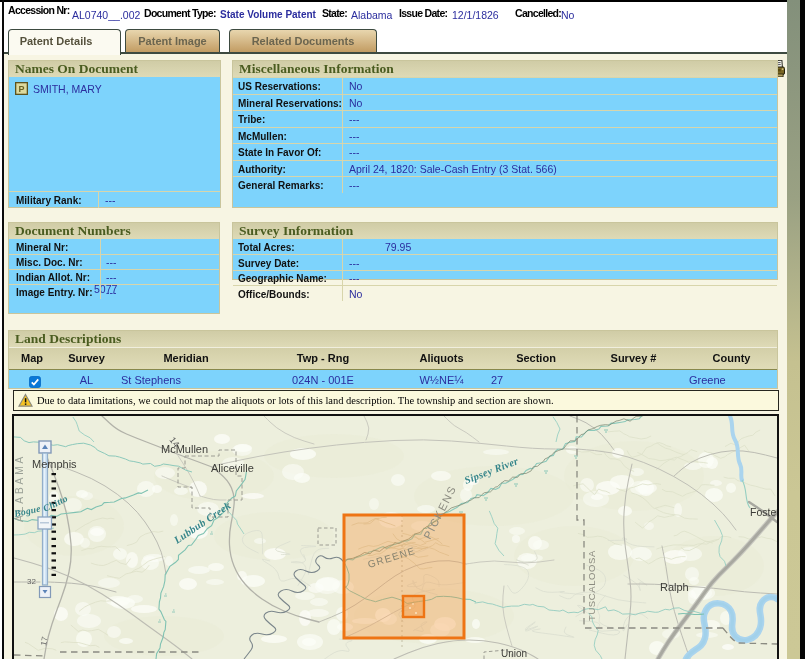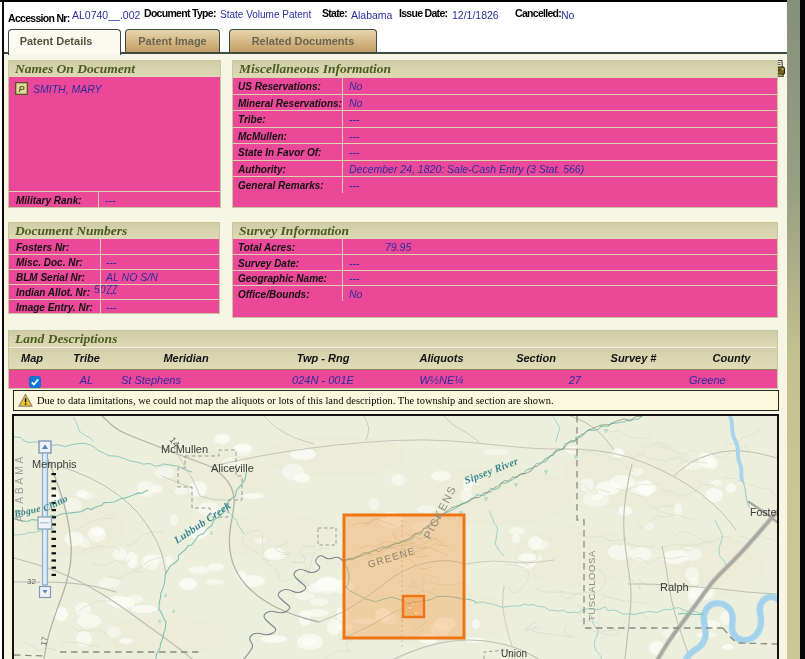--- a/index.html
+++ b/index.html
@@ -19,38 +19,38 @@
 .topbar .v { color:#2b2d9e; font-size:10.5px; }
 
 .tabrow { left:4px; top:28px; width:783px; height:26px; background:#fff; }
 .tabline { left:4px; top:52px; width:783px; height:2px; background:#3d4a40; }
 .tab { position:absolute; top:1px; height:23px; border:1px solid #3d4a40; border-bottom:none;
   border-radius:4px 4px 0 0; text-align:center; font-size:11px; font-weight:bold; line-height:22px; }
 .tab.inactive { background:linear-gradient(#e8d6ae, #c29c63); color:#6b654f; }
 .tab.active { background:#fbfaf1; color:#55513c; height:26px; z-index:5; }
 .pf { top:6px; font-family:"Liberation Serif",serif; font-size:13px; color:#000; white-space:nowrap; }
 
-.panel { position:absolute; border:1px solid #c9c59c; background:#ec4899;font-style:italic; }
+.panel { position:absolute; border:1px solid #c9c59c; background:#7dd3fc; }
 .phead { height:16px; background:linear-gradient(#d0cca6,#dedab6); color:#4a5c20;
   font-family:"Liberation Serif",serif; font-size:13.5px; font-weight:bold; line-height:15px; padding-left:6px; }
 .prow { position:relative; border-top:1px solid #d8d5ab; font-size:11px; }
 .prow .lbl { position:absolute; left:7px; top:50%; transform:translateY(-50%); font-weight:bold; color:#111; font-size:10px; }
 .prow .val { position:absolute; top:50%; transform:translateY(-50%); color:#2b2d9e; font-size:10.5px; }
 .prow .divl { position:absolute; top:0; bottom:0; width:1px; background:#d8d5ab; }
 .rp .prow .lbl { left:5px; }
 </style>
 </head>
 <body>
 <div class="page">
   <div class="abs beige"></div>
   <div class="abs topbar">
-    <span class="abs" style="left:4px;top:10px;text-align:right;"><b>Accession Nr:</b></span>
+    <span class="abs" style="left:4px;top:2px;text-align:right;"><b>Accession Nr:</b></span>
     <span class="abs v" style="left:68px;top:7px;">AL0740__.002</span>
     <span class="abs" style="left:140px;top:5px;"><b>Document Type:</b></span>
-    <span class="abs v" style="left:216px;top:7px;font-size:10px;">State Volume Patent</span>
+    <span class="abs v" style="left:216px;top:7px;font-size:10px;font-weight:bold;">State Volume Patent</span>
     <span class="abs" style="left:318px;top:5px;"><b>State:</b></span>
     <span class="abs v" style="left:347px;top:7px;">Alabama</span>
     <span class="abs" style="left:395px;top:5px;"><b>Issue Date:</b></span>
     <span class="abs v" style="left:448px;top:7px;">12/1/1826</span>
     <span class="abs" style="left:511px;top:5px;"><b>Cancelled:</b></span>
     <span class="abs v" style="left:557px;top:7px;">No</span>
   </div>
   <div class="abs tabrow">
     <div class="tab active" style="left:4px;width:113px;padding-right:17px;">Patent Details</div>
     <div class="tab inactive" style="left:121px;width:95px;">Patent Image</div>
@@ -108,59 +108,54 @@
         <span class="val" style="left:116px;">---</span>
       </div>
     <div class="prow" style="height:17px;">
         <span class="lbl">State In Favor Of:</span>
         <span class="divl" style="left:109px;"></span>
         <span class="val" style="left:116px;">---</span>
       </div>
     <div class="prow" style="height:16px;">
         <span class="lbl">Authority:</span>
         <span class="divl" style="left:109px;"></span>
-        <span class="val" style="left:116px;">December 24, 1820: Sale-Cash Entry (3 Stat. 566)</span>
+        <span class="val" style="left:116px;">April 24, 1820: Sale-Cash Entry (3 Stat. 566)</span>
       </div>
     <div class="prow" style="height:17px;">
         <span class="lbl">General Remarks:</span>
         <span class="divl" style="left:109px;"></span>
         <span class="val" style="left:116px;">---</span>
       </div>
   </div>
 
   <div class="panel" style="left:8px;top:222px;width:212px;height:92px;">
     <div class="phead">Document Numbers</div>
     <div class="prow" style="height:15px;border-top:none;">
-        <span class="lbl">Fosters Nr:</span>
+        <span class="lbl">Mineral Nr:</span>
         <span class="divl" style="left:91px;"></span>
         <span class="val" style="left:85px;margin-top:42px;">5077</span>
       </div>
     <div class="prow" style="height:15px;">
         <span class="lbl">Misc. Doc. Nr:</span>
         <span class="divl" style="left:91px;"></span>
         <span class="val" style="left:97px;">---</span>
       </div>
     <div class="prow" style="height:15px;">
-        <span class="lbl">BLM Serial Nr:</span>
-        <span class="divl" style="left:91px;"></span>
-        <span class="val" style="left:97px;">AL NO S/N</span>
-      </div>
-    <div class="prow" style="height:15px;">
         <span class="lbl">Indian Allot. Nr:</span>
         <span class="divl" style="left:91px;"></span>
         <span class="val" style="left:97px;">---</span>
       </div>
     <div class="prow" style="height:15px;">
         <span class="lbl">Image Entry. Nr:</span>
         <span class="divl" style="left:91px;"></span>
         <span class="val" style="left:97px;">---</span>
       </div>
   </div>
 
-  <div class="panel rp" style="left:232px;top:222px;width:546px;height:96px;">
+  <div class="panel rp" style="left:232px;top:222px;width:546px;height:58px;">
     <div class="phead">Survey Information</div>
     <div class="prow" style="height:15px;border-top:none;">
         <span class="lbl">Total Acres:</span>
         <span class="divl" style="left:109px;"></span>
         <span class="val" style="left:116px;margin-left:36px;">79.95</span>
       </div>
     <div class="prow" style="height:16px;">
         <span class="lbl">Survey Date:</span>
         <span class="divl" style="left:109px;"></span>
         <span class="val" style="left:116px;">---</span>
@@ -174,39 +169,39 @@
         <span class="lbl">Office/Bounds:</span>
         <span class="divl" style="left:109px;"></span>
         <span class="val" style="left:116px;">No</span>
       </div>
   </div>
 
   <div class="panel" style="left:8px;top:330px;width:770px;height:59px;">
     <div class="phead">Land Descriptions</div>
     <div style="position:relative;height:22px;background:linear-gradient(#d3cfa8,#e0dcb8);border-top:1px solid #f0eedd;font-size:11px;font-weight:bold;color:#111;">
       <span class="abs" style="left:0;width:46px;text-align:center;top:4px;">Map</span>
-      <span class="abs" style="left:46px;width:63px;text-align:center;top:4px;">Tribe</span>
+      <span class="abs" style="left:46px;width:63px;text-align:center;top:4px;">Survey</span>
       <span class="abs" style="left:109px;width:136px;text-align:center;top:4px;">Meridian</span>
       <span class="abs" style="left:245px;width:138px;text-align:center;top:4px;">Twp - Rng</span>
       <span class="abs" style="left:383px;width:99px;text-align:center;top:4px;">Aliquots</span>
       <span class="abs" style="left:482px;width:90px;text-align:center;top:4px;">Section</span>
       <span class="abs" style="left:572px;width:105px;text-align:center;top:4px;">Survey #</span>
       <span class="abs" style="left:677px;width:91px;text-align:center;top:4px;">County</span>
       <span class="divl" style="left:46px;"></span><span class="divl" style="left:109px;"></span><span class="divl" style="left:245px;"></span><span class="divl" style="left:383px;"></span><span class="divl" style="left:482px;"></span><span class="divl" style="left:572px;"></span><span class="divl" style="left:677px;"></span>
     </div>
     <div style="position:relative;height:21px;border-top:1px solid #88884c;font-size:11px;color:#2b2d9e;">
       <span class="abs" style="left:20px;top:6px;"><svg width="12" height="12" viewBox="0 0 13 13">
             <rect x="0.5" y="0.5" width="12" height="12" rx="2.5" fill="#0a78d7" stroke="#0a6fc8"></rect>
             <path d="M3 6.8 L5.3 9.2 L10 3.6" fill="none" stroke="#fff" stroke-width="1.9"></path>
           </svg></span>
       <span class="abs" style="left:46px;width:63px;text-align:center;top:4px;">AL</span>
       <span class="abs" style="left:112px;top:4px;">St Stephens</span>
       <span class="abs" style="left:245px;width:138px;text-align:center;top:4px;">024N - 001E</span>
       <span class="abs" style="left:383px;width:99px;text-align:center;top:4px;">W½NE¼</span>
-      <span class="abs" style="left:482px;width:90px;text-align:right;top:4px;">27</span>
+      <span class="abs" style="left:482px;width:90px;text-align:left;top:4px;">27</span>
       <span class="abs" style="left:680px;top:4px;">Greene</span>
       <span class="divl" style="left:46px;"></span><span class="divl" style="left:109px;"></span><span class="divl" style="left:245px;"></span><span class="divl" style="left:383px;"></span><span class="divl" style="left:482px;"></span><span class="divl" style="left:572px;"></span><span class="divl" style="left:677px;"></span>
     </div>
   </div>
 
   <div class="abs" style="left:13px;top:390px;width:766px;height:21px;background:#fbf9dd;border:1.5px solid #26261e;">
     <span class="abs" style="left:4px;top:2px;"><svg width="15" height="15" viewBox="0 0 16 15">
           <path d="M8 1 L15 13.5 L1 13.5 Z" fill="#f5c324" stroke="#8a8a80" stroke-width="1.2"></path>
           <rect x="7.3" y="5" width="1.6" height="4.5" fill="#111"></rect>
           <rect x="7.3" y="10.6" width="1.6" height="1.6" fill="#111"></rect>

